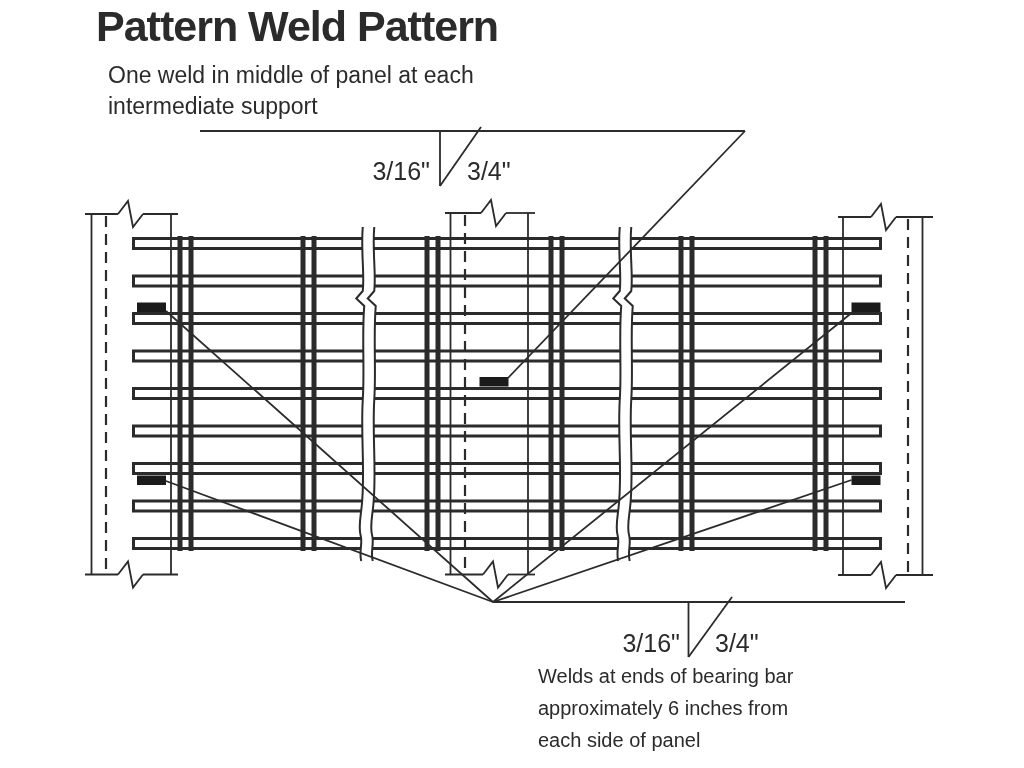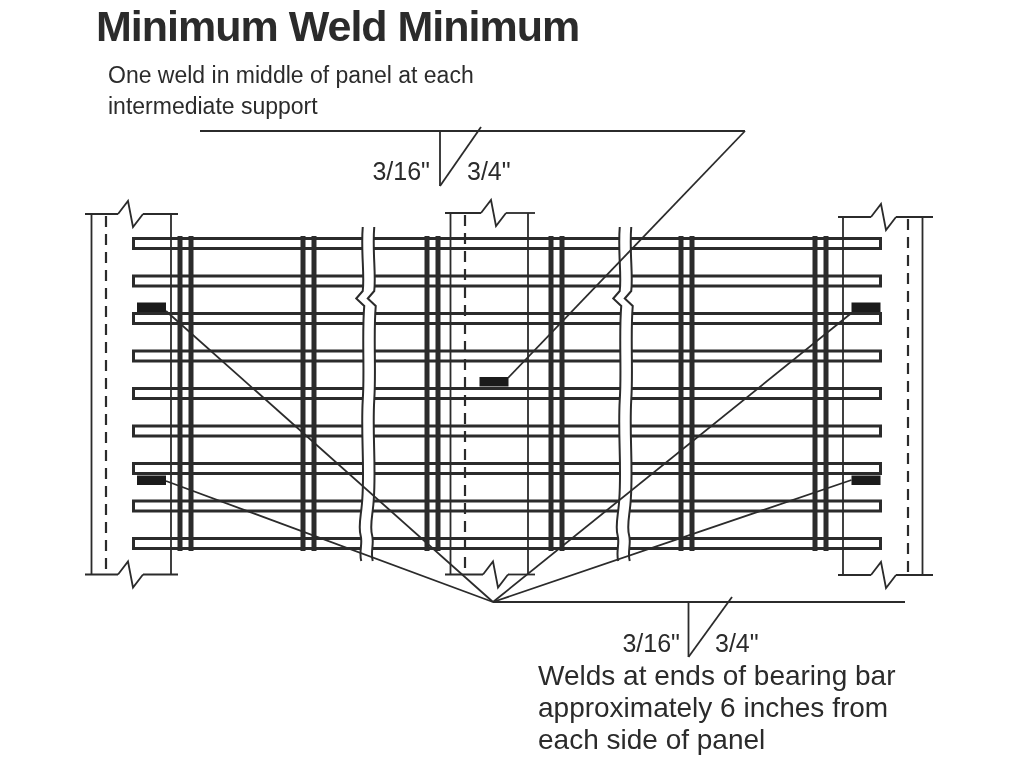--- a/index.html
+++ b/index.html
@@ -13,39 +13,39 @@
     font-size:43px;font-weight:bold;letter-spacing:-1px;
     color:var(--ink,#2b2b2b);
   }
   .subtitle{
     position:absolute;left:108px;top:60px;
     font-size:23px;line-height:31px;white-space:pre-line;
     color:var(--ink,#2b2b2b);
   }
   .caption{
     position:absolute;left:538px;top:660px;
-    font-size:28px;line-height:32px;white-space:pre-line;
+    font-size:20px;line-height:32px;white-space:pre-line;
     color:var(--ink,#2b2b2b);
   }
   svg{position:absolute;left:0;top:0;}
   .ln{stroke:var(--ink,#2b2b2b);stroke-width:1.8;fill:none;}
   .ln-dash{stroke:var(--ink,#2b2b2b);stroke-width:2.2;fill:none;stroke-dasharray:11 7;}
   .bar{stroke:var(--ink,#2b2b2b);stroke-width:3;fill:#fff;}
   .cross{stroke:var(--ink,#2b2b2b);stroke-width:5;fill:none;}
   .weld{fill:var(--weld,#1b1b1b);stroke:none;}
   .edge{stroke:var(--ink,#2b2b2b);stroke-width:2;fill:none;}
   .mask{stroke:#fff;stroke-width:11;fill:none;}
   .dim-label{font-family:"Liberation Sans",sans-serif;font-size:25px;fill:var(--ink,#2b2b2b);}
 </style>
 </head>
 <body>
 
 <div class="stage">
 
-  <div class="title">Minimum Weld Minimum</div>
+  <div class="title">Pattern Weld Pattern</div>
   <div class="subtitle">One weld in middle of panel at each
 intermediate support</div>
   <div class="caption">Welds at ends of bearing bar
 approximately 6 inches from
 each side of panel</div>
 
   <svg width="1024" height="768" viewBox="0 0 1024 768">
 
     <defs>
 

